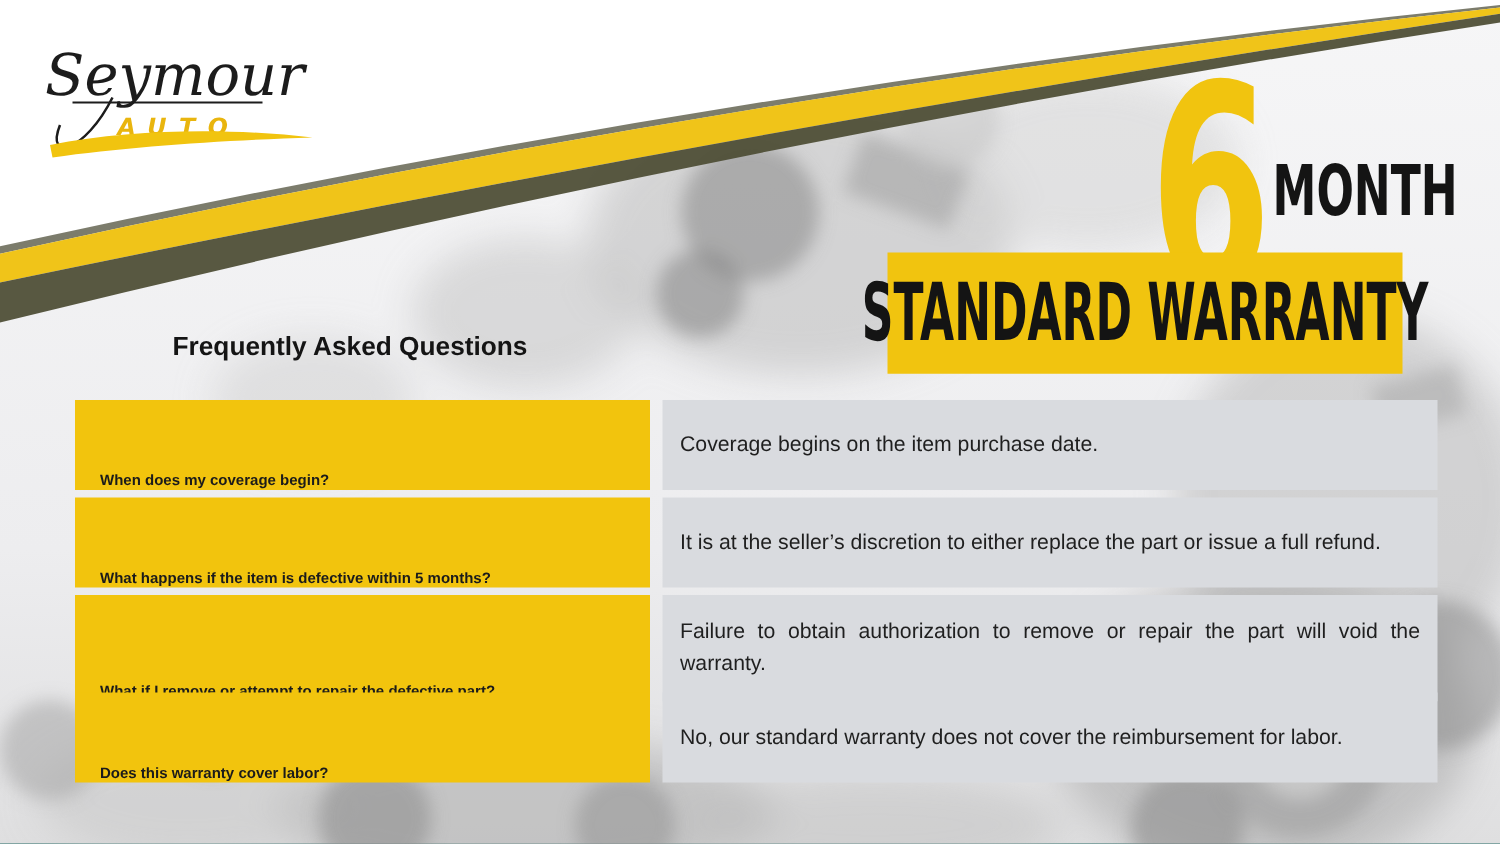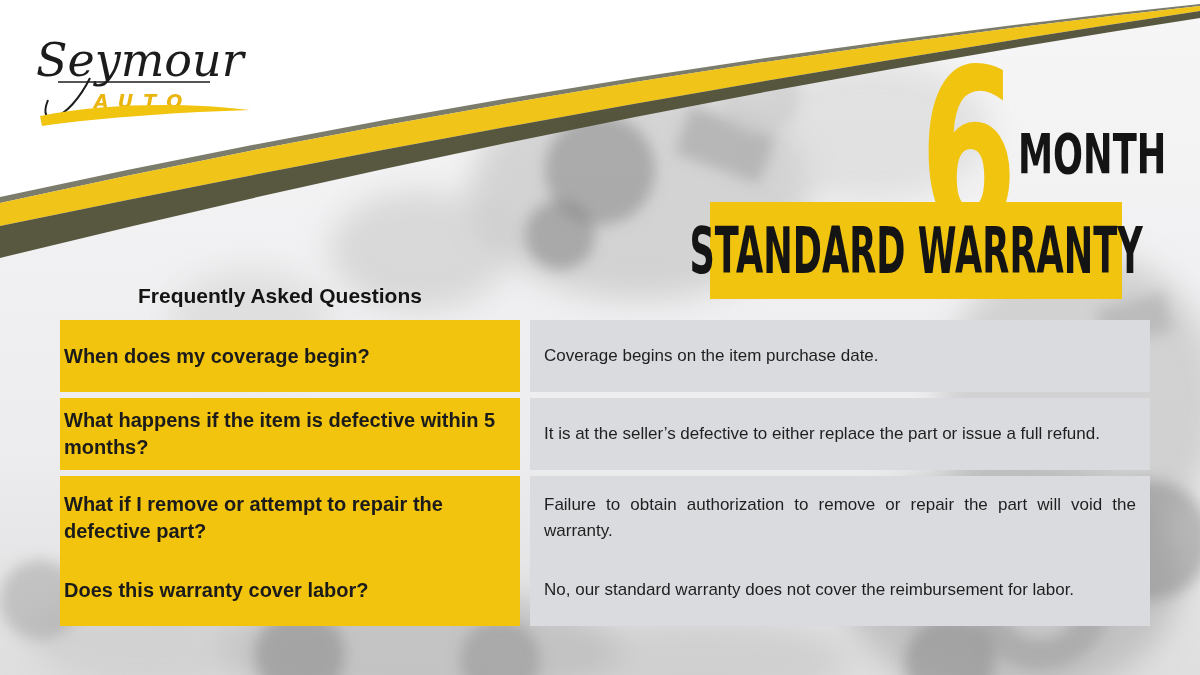--- a/index.html
+++ b/index.html
@@ -30,36 +30,36 @@
     background:#F1C40F; display:flex; align-items:center; justify-content:center;
     overflow:visible;
   }
   .banner .banner-text {
     font-family:"DejaVu Sans", sans-serif; font-weight:bold;
     font-size:64px; line-height:1; color:#141414; white-space:nowrap;
     transform:scaleX(0.55); transform-origin:center center;
   }
 
   .faq-title {
-    position:absolute; left:138px; top:284px;
+    position:absolute; left:138px; top:266px;
     font-size:21px; font-weight:bold; color:#141414;
   }
 
   .faq-table {
     position:absolute; left:60px; top:320px; width:1090px;
     display:flex; flex-direction:column; gap:6px;
   }
   .faq-row {
     display:grid; grid-template-columns:460px 620px; column-gap:10px;
     height:72px;
   }
   .q-cell {
-    background:#F2C40D; display:flex; align-items:center;
-    padding:0 4px; box-sizing:border-box;
-    font-weight:bold; font-size:20px; line-height:1.35; color:#1b1b1b;
+    background:#F2C40D; display:flex; align-items:flex-end;
+    padding:0 20px; box-sizing:border-box;
+    font-weight:bold; font-size:12px; line-height:1.35; color:#1b1b1b;
   }
   .a-cell {
     background:#D9DBDF; display:flex; align-items:center;
     padding:16px 14px; box-sizing:border-box;
     font-size:17px; line-height:1.55; color:#1f1f1f;
   }
   .a-text { width:100%; text-align:justify; }
 </style>
 </head>
 <body>
@@ -145,21 +145,21 @@
       <div class="a-cell">
         <div class="a-text">Coverage begins on the item purchase date.</div>
       </div>
     </div>
 
     <div class="faq-row">
       <div class="q-cell">
         <span>What happens if the item is defective within 5 months?</span>
       </div>
       <div class="a-cell">
-        <div class="a-text">It is at the seller’s defective to either replace the part or issue a full refund.</div>
+        <div class="a-text">It is at the seller’s discretion to either replace the part or issue a full refund.</div>
       </div>
     </div>
 
     <div class="faq-row">
       <div class="q-cell">
         <span>What if I remove or attempt to repair the defective part?</span>
       </div>
       <div class="a-cell">
         <div class="a-text">Failure to obtain authorization to remove or repair the part will void the warranty.</div>
       </div>

